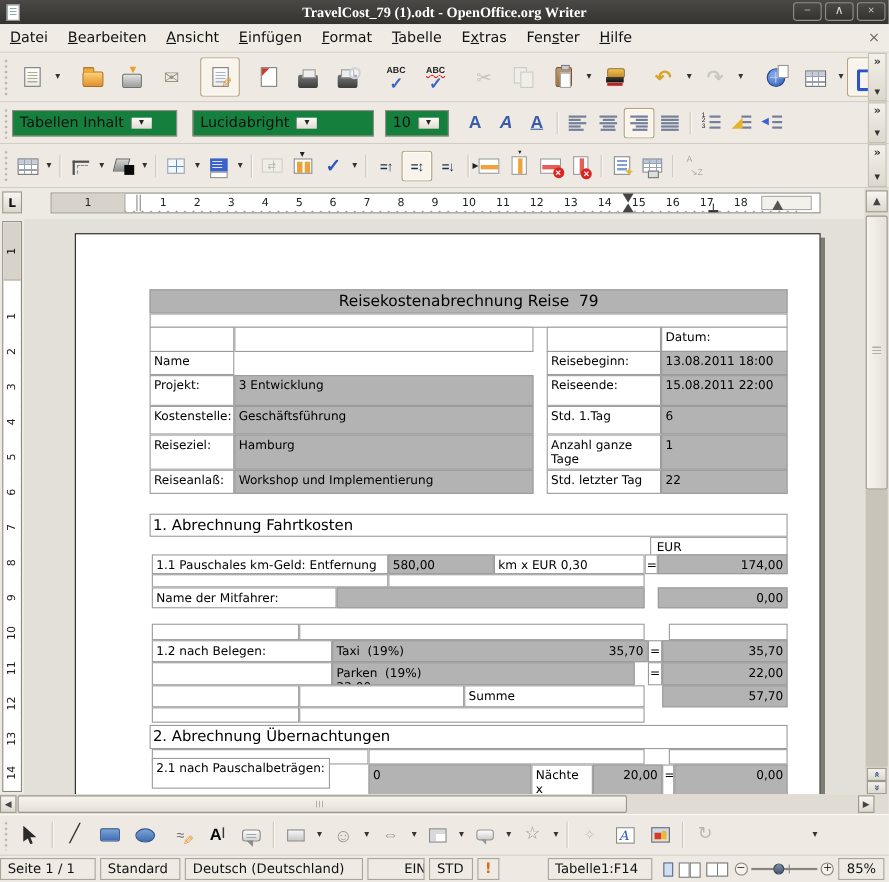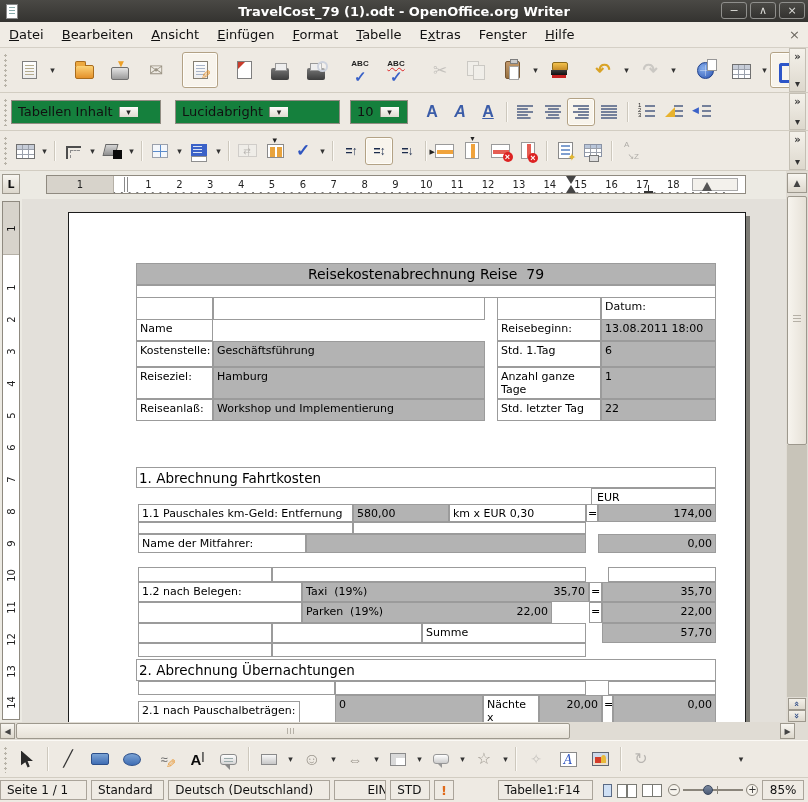--- a/index.html
+++ b/index.html
@@ -2,21 +2,21 @@
 <html><head>
 <meta charset="utf-8">
 <style>
   * { margin:0; padding:0; box-sizing:border-box; }
   html,body { width:808px; height:802px; }
   body { position:relative; overflow:hidden; background:#eeeae3;
          font-family:"DejaVu Sans","Liberation Sans",sans-serif; color:#111; }
 
   
   .titlebar { position:absolute; left:0; top:0; width:808px; height:22px;
-    background:linear-gradient(#4a4945,#343330); display:flex; align-items:center; }
+    background:linear-gradient(#4a4945,#343330); display:flex; align-items:center;font-family:Liberation Serif, serif; }
   .titlebar .apptitle { position:absolute; left:0; right:0; text-align:center;
     color:#fff; font-weight:bold; font-size:13px; }
   .appicon { width:12px; height:15px; margin-left:6px; background:#fff; border:1px solid #888;
     position:relative; z-index:2; }
   .appicon::after { content:""; position:absolute; left:2px; right:2px; top:2px; height:9px;
     background:repeating-linear-gradient(#8aa 0 1px,transparent 1px 3px); }
   .winbtns { position:absolute; right:3px; top:2px; display:flex; gap:3px; }
   .winbtn { width:26px; height:17px; border:1px solid #8f8f8c; border-radius:3px;
     background:linear-gradient(#58575233,#22222233); color:#dcdcd8; font-size:11px;
     display:flex; align-items:center; justify-content:center; line-height:1; }
@@ -901,20 +901,26 @@
     <div class="cell" style="left:532px;top:84px;width:115px;height:23px;">Datum:</div>
 
     <div style="position:absolute;left:67px;top:106px;width:642px;height:130px;" id="inforows">
 
         <div class="inforow" style="position: relative; width: 100%; height: 22px;">
           <div class="cell" style="left:0;top:0;height:100%;width:77px;">Name</div>
           <div class="cell" style="left:361px;top:0;height:100%;width:104px;">Reisebeginn:</div>
           <div class="cell gray" style="left:465px;top:0;height:100%;width:115px;">13.08.2011 18:00</div>
         </div>
 
+        <div class="inforow" style="position: relative; width: 100%; height: 28px;">
+          <div class="cell" style="left:0;top:0;height:100%;width:77px;">Projekt:</div>
+          <div class="cell gray" style="left:77px;top:0;height:100%;width:272px;">3 Entwicklung</div>
+          <div class="cell" style="left:361px;top:0;height:100%;width:104px;">Reiseende:</div>
+          <div class="cell gray" style="left:465px;top:0;height:100%;width:115px;">15.08.2011 22:00</div>
+        </div>
 
         <div class="inforow" style="position: relative; width: 100%; height: 26px;">
           <div class="cell" style="left:0;top:0;height:100%;width:77px;">Kostenstelle:</div>
           <div class="cell gray" style="left:77px;top:0;height:100%;width:272px;">Geschäftsführung</div>
           <div class="cell" style="left:361px;top:0;height:100%;width:104px;">Std. 1.Tag</div>
           <div class="cell gray" style="left:465px;top:0;height:100%;width:115px;">6</div>
         </div>
 
         <div class="inforow" style="position: relative; width: 100%; height: 32px;">
           <div class="cell" style="left:0;top:0;height:100%;width:77px;">Reiseziel:</div>
@@ -953,42 +959,42 @@
 
     <div class="cell" style="left:69px;top:369px;width:164px;height:20px;">1.2 nach Belegen:</div>
     <div class="cell gray flexc" style="left:233px;top:369px;width:287px;height:20px;">
       <span class="pre">Taxi  (19%)</span>
       <span>35,70</span>
     </div>
     <div class="cell" style="left:520px;top:369px;width:13px;height:20px;padding:2px 1px;">=</div>
     <div class="cell gray right" style="left:533px;top:369px;width:114px;height:20px;">35,70</div>
 
     <div class="cell" style="left:69px;top:389px;width:164px;height:21px;"></div>
-    <div class="cell gray flexc" style="left:233px;top:389px;width:250px;height:21px;">
+    <div class="cell gray flexc" style="left:233px;top:389px;width:275px;height:21px;flex-direction:column;">
       <span class="pre">Parken  (19%)</span>
       <span>22,00</span>
     </div>
     <div class="cell" style="left:520px;top:389px;width:13px;height:21px;padding:2px 1px;">=</div>
     <div class="cell gray right" style="left:533px;top:389px;width:114px;height:21px;">22,00</div>
 
     <div class="cell" style="left:69px;top:410px;width:134px;height:20px;"></div>
     <div class="cell" style="left:203px;top:410px;width:150px;height:20px;"></div>
     <div class="cell" style="left:353px;top:410px;width:164px;height:20px;">Summe</div>
     <div class="cell gray right" style="left:533px;top:410px;width:114px;height:20px;">57,70</div>
 
     <div class="cell" style="left:69px;top:430px;width:134px;height:14px;"></div>
     <div class="cell" style="left:203px;top:430px;width:314px;height:14px;"></div>
 
     <div class="cell sechead" style="left:67px;top:446px;width:580px;height:22px;">2. Abrechnung Übernachtungen</div>
 
     <div class="cell" style="left:69px;top:468px;width:197px;height:14px;"></div>
     <div class="cell" style="left:266px;top:468px;width:251px;height:14px;"></div>
     <div class="cell" style="left:539px;top:468px;width:108px;height:14px;"></div>
 
-    <div class="cell" style="left:69px;top:488px;width:162px;height:28px;">2.1 nach Pauschalbeträgen:</div>
+    <div class="cell" style="left:69px;top:476px;width:162px;height:28px;">2.1 nach Pauschalbeträgen:</div>
     <div class="cell gray" style="left:266px;top:482px;width:148px;height:28px;">0</div>
     <div class="cell" style="left:414px;top:482px;width:56px;height:28px;">Nächte x</div>
     <div class="cell gray right" style="left:470px;top:482px;width:63px;height:28px;">20,00</div>
     <div class="cell" style="left:533px;top:482px;width:11px;height:28px;padding:2px 1px;">=</div>
     <div class="cell gray right" style="left:544px;top:482px;width:103px;height:28px;">0,00</div>
   </div>
 </div>
 
 <div class="vscroll">
   <span class="sbtn" style="top:2px;">▲</span>

